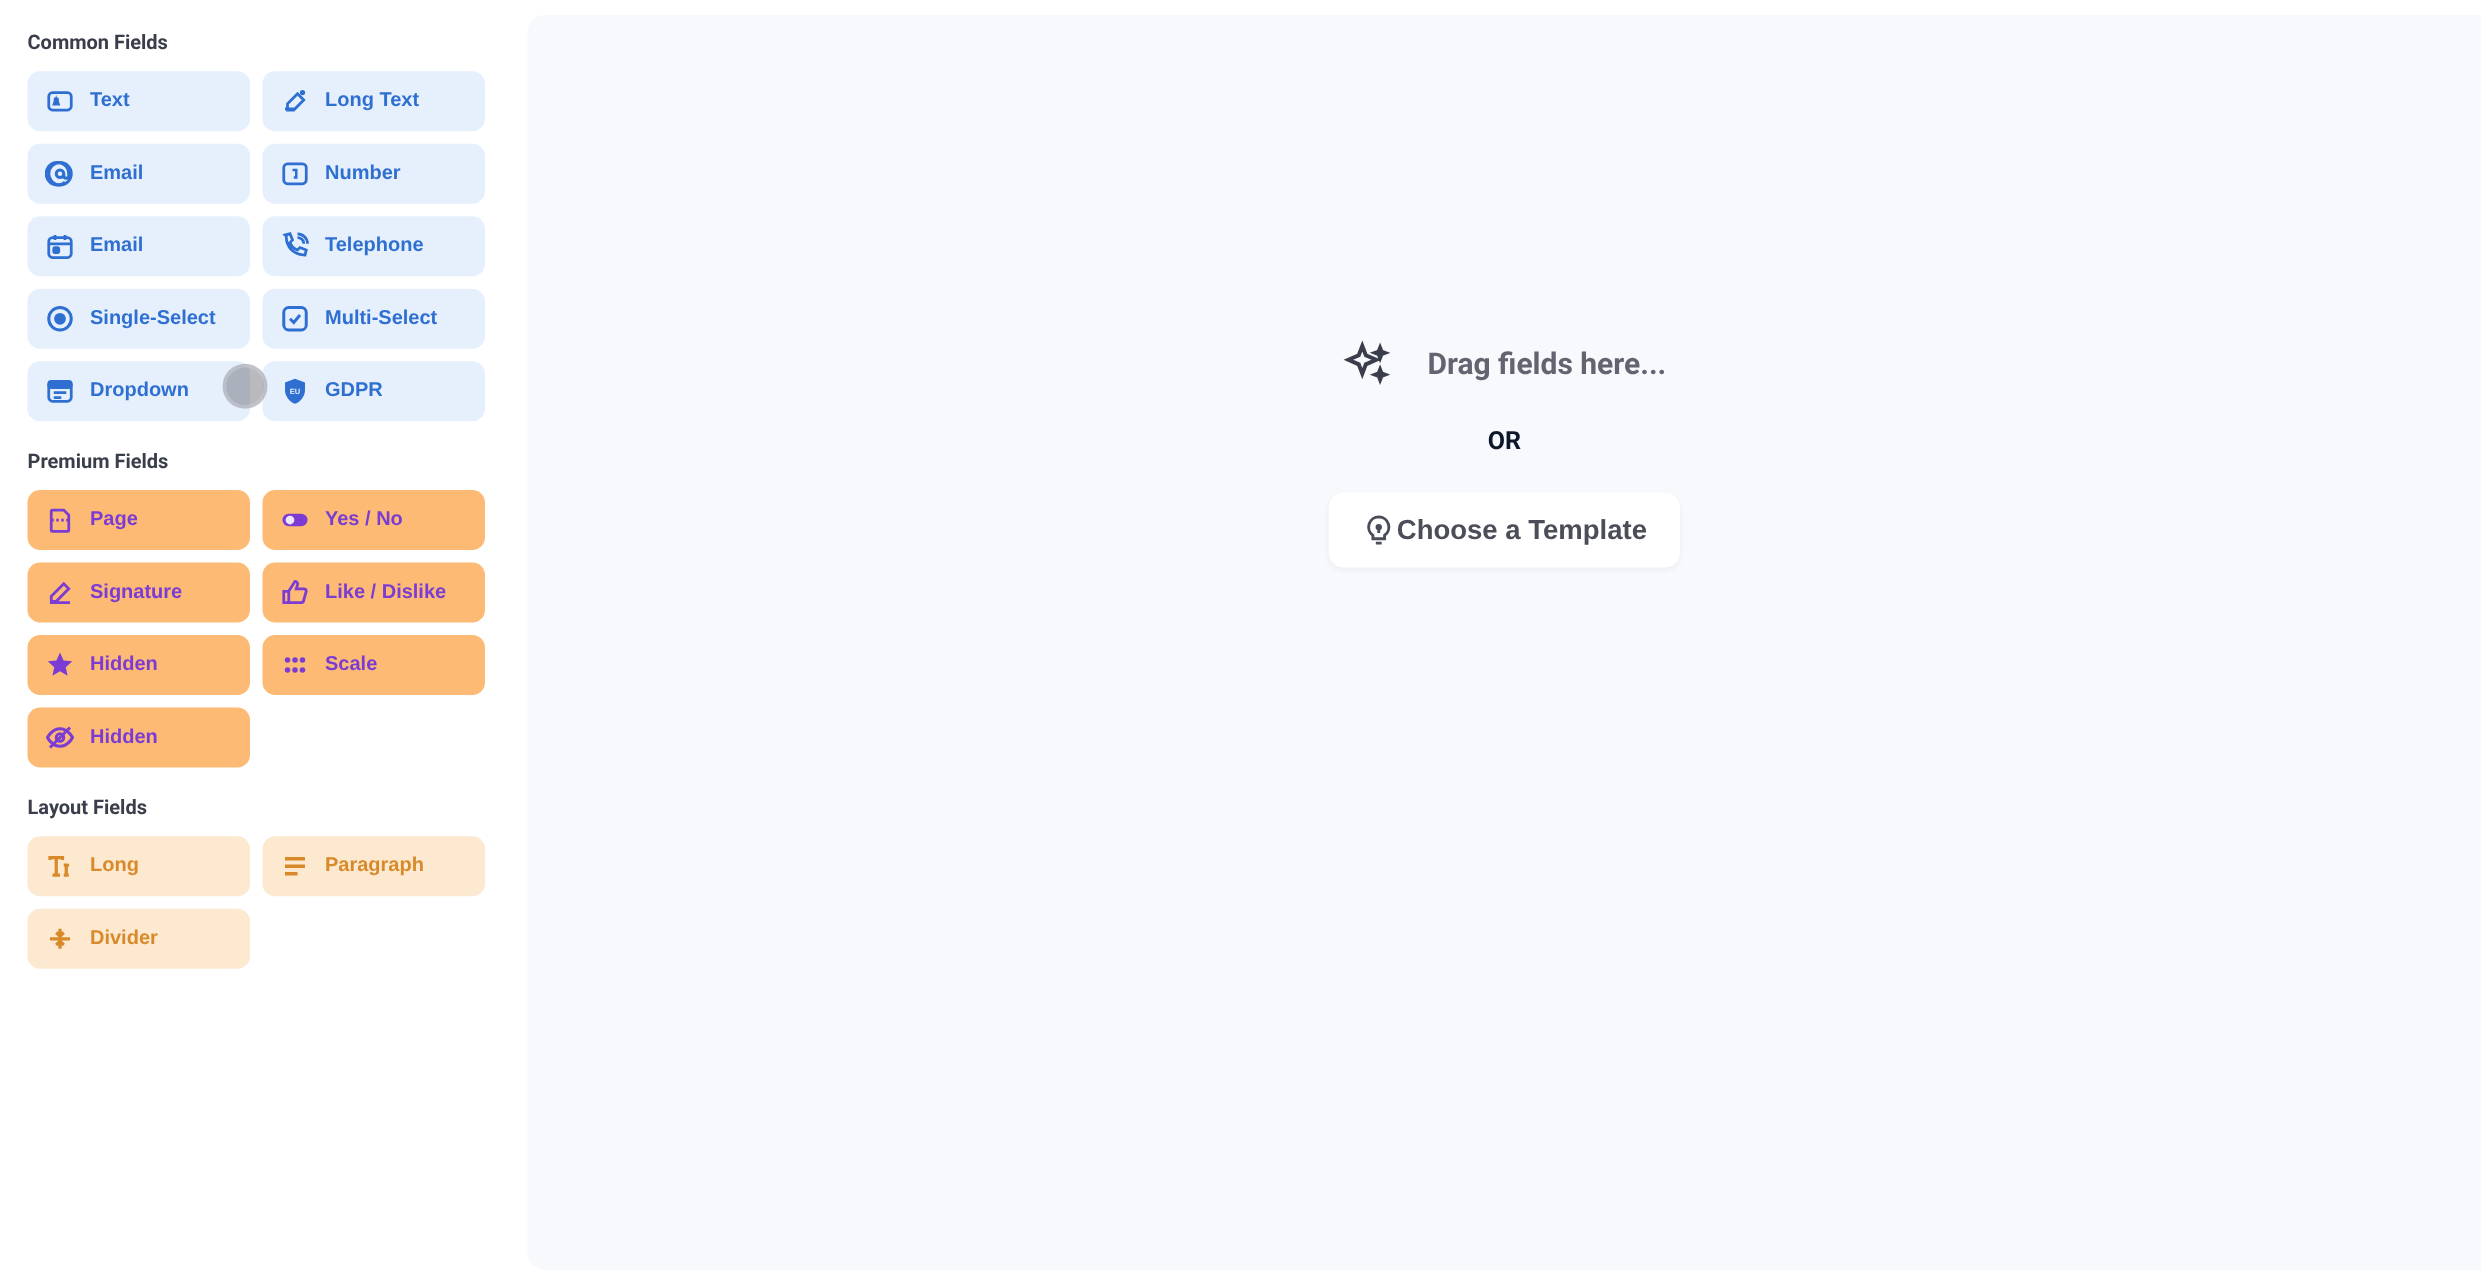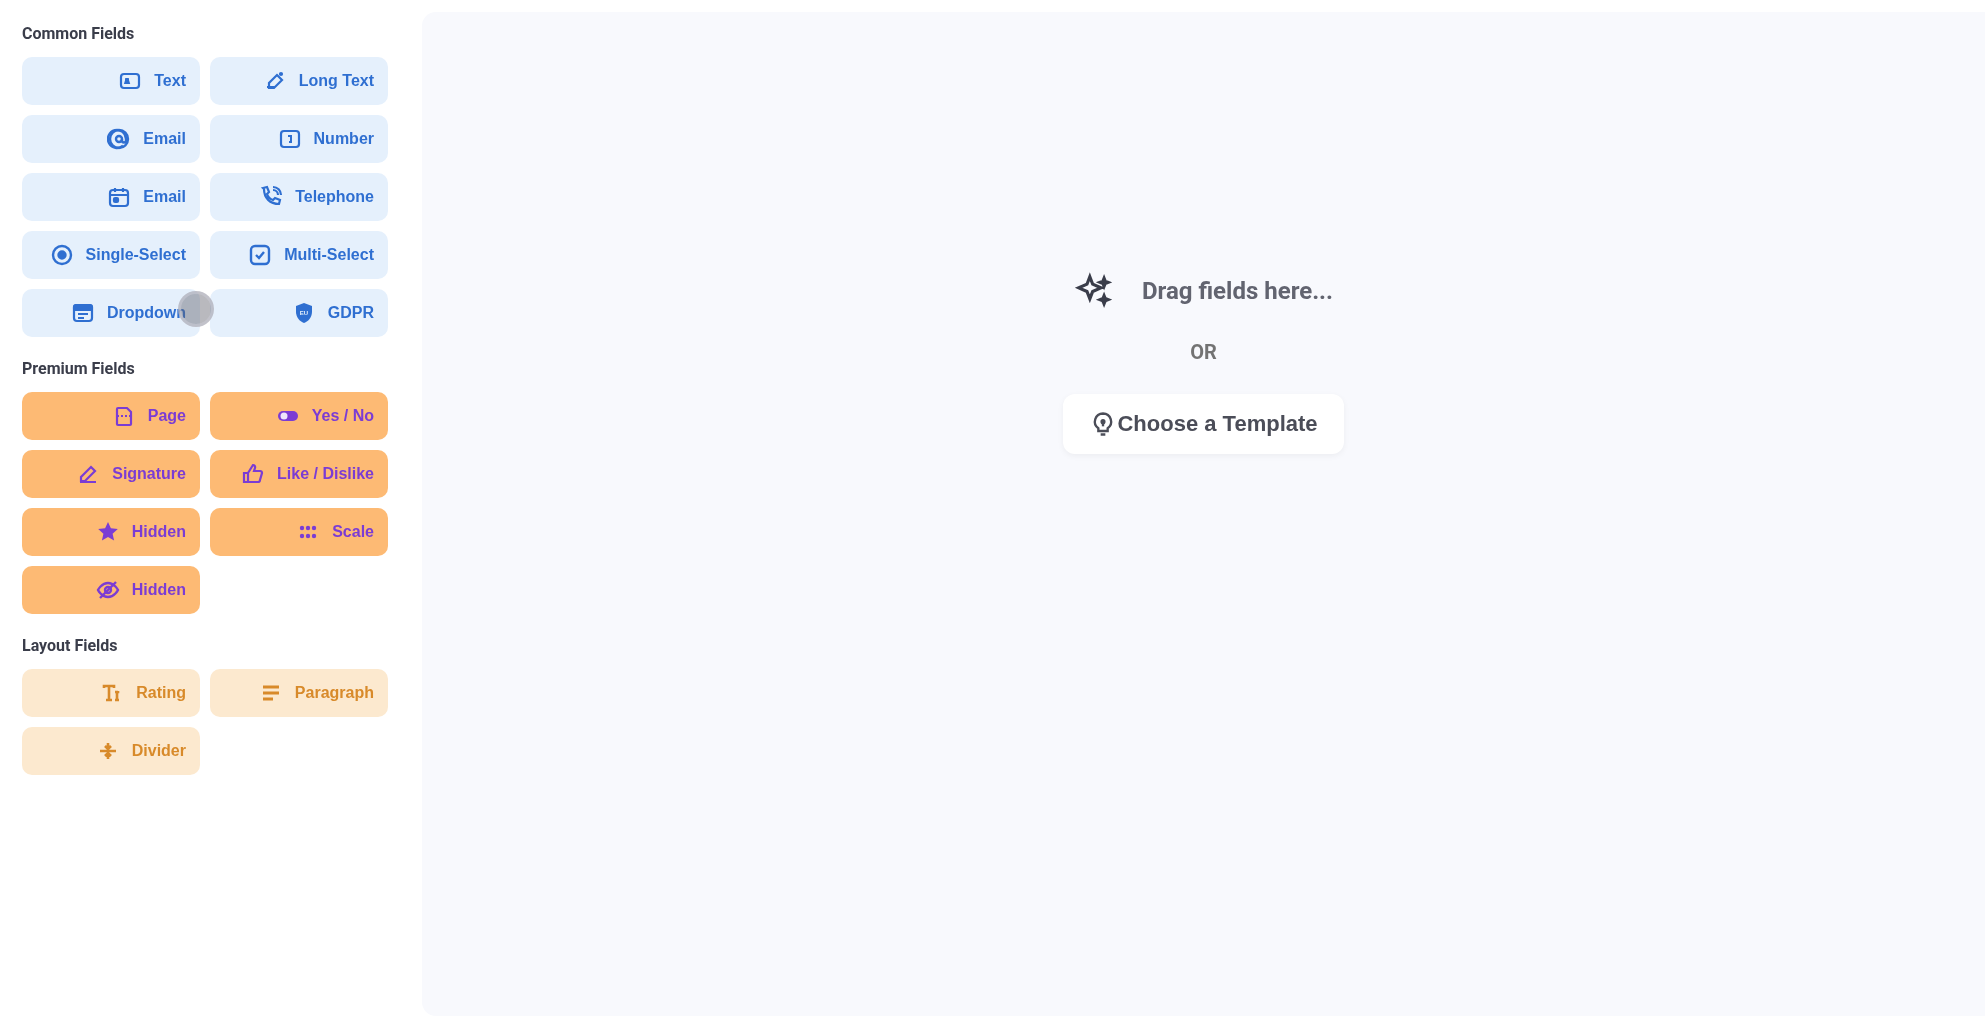--- a/index.html
+++ b/index.html
@@ -34,21 +34,20 @@
   align-items: center;
   gap: 12px;
   padding: 12px 14px;
   border-radius: 10px;
   cursor: pointer;
   font-weight: 700;
   font-size: 16px;
   border: none;
   text-align: left;
   position: relative;
-  justify-content: flex-end;
 }
 .field-btn.common {
   background: #e5f0fc;
   color: #2f6fd1;
 }
 .field-btn.premium {
   background: #fdba74;
   color: #7b3cd4;
 }
 .field-btn.layout {
@@ -86,21 +85,21 @@
   align-items: center;
   gap: 30px;
   color: #626470;
   font-size: 24px;
   font-weight: 700;
 }
 .drag-row .icon { width: 38px; height: 38px; color: #3a3d4a; }
 .or-text {
   font-size: 20px;
   font-weight: 700;
-  color: #737373;
+  color: #0f172a;
   margin: 30px 0;
 }
 .template-btn {
   display: flex;
   align-items: center;
   background: #ffffff;
   border: none;
   border-radius: 12px;
   padding: 16px 26px;
   font-size: 22px;
@@ -287,21 +286,21 @@
   </div>
 
   <div class="section-title mt">Layout Fields</div>
   <div class="field-grid">
     <button class="field-btn layout">
       <span class="icon">
           <svg viewBox="0 0 24 24" fill="none" stroke="currentColor" stroke-width="2.6">
             <path d="M4 7V5h10v2M9 5v14M6 19h6M17 11v8m-2 0h4m-4-8h3v-1"></path>
           </svg>
         </span>
-      <span>Rating</span>
+      <span>Long</span>
     </button>
     <button class="field-btn layout">
       <span class="icon">
           <svg viewBox="0 0 24 24" fill="none" stroke="currentColor" stroke-width="2.8">
             <path d="M4 6h16M4 12h16M4 18h10"></path>
           </svg>
         </span>
       <span>Paragraph</span>
     </button>
     <button class="field-btn layout">

